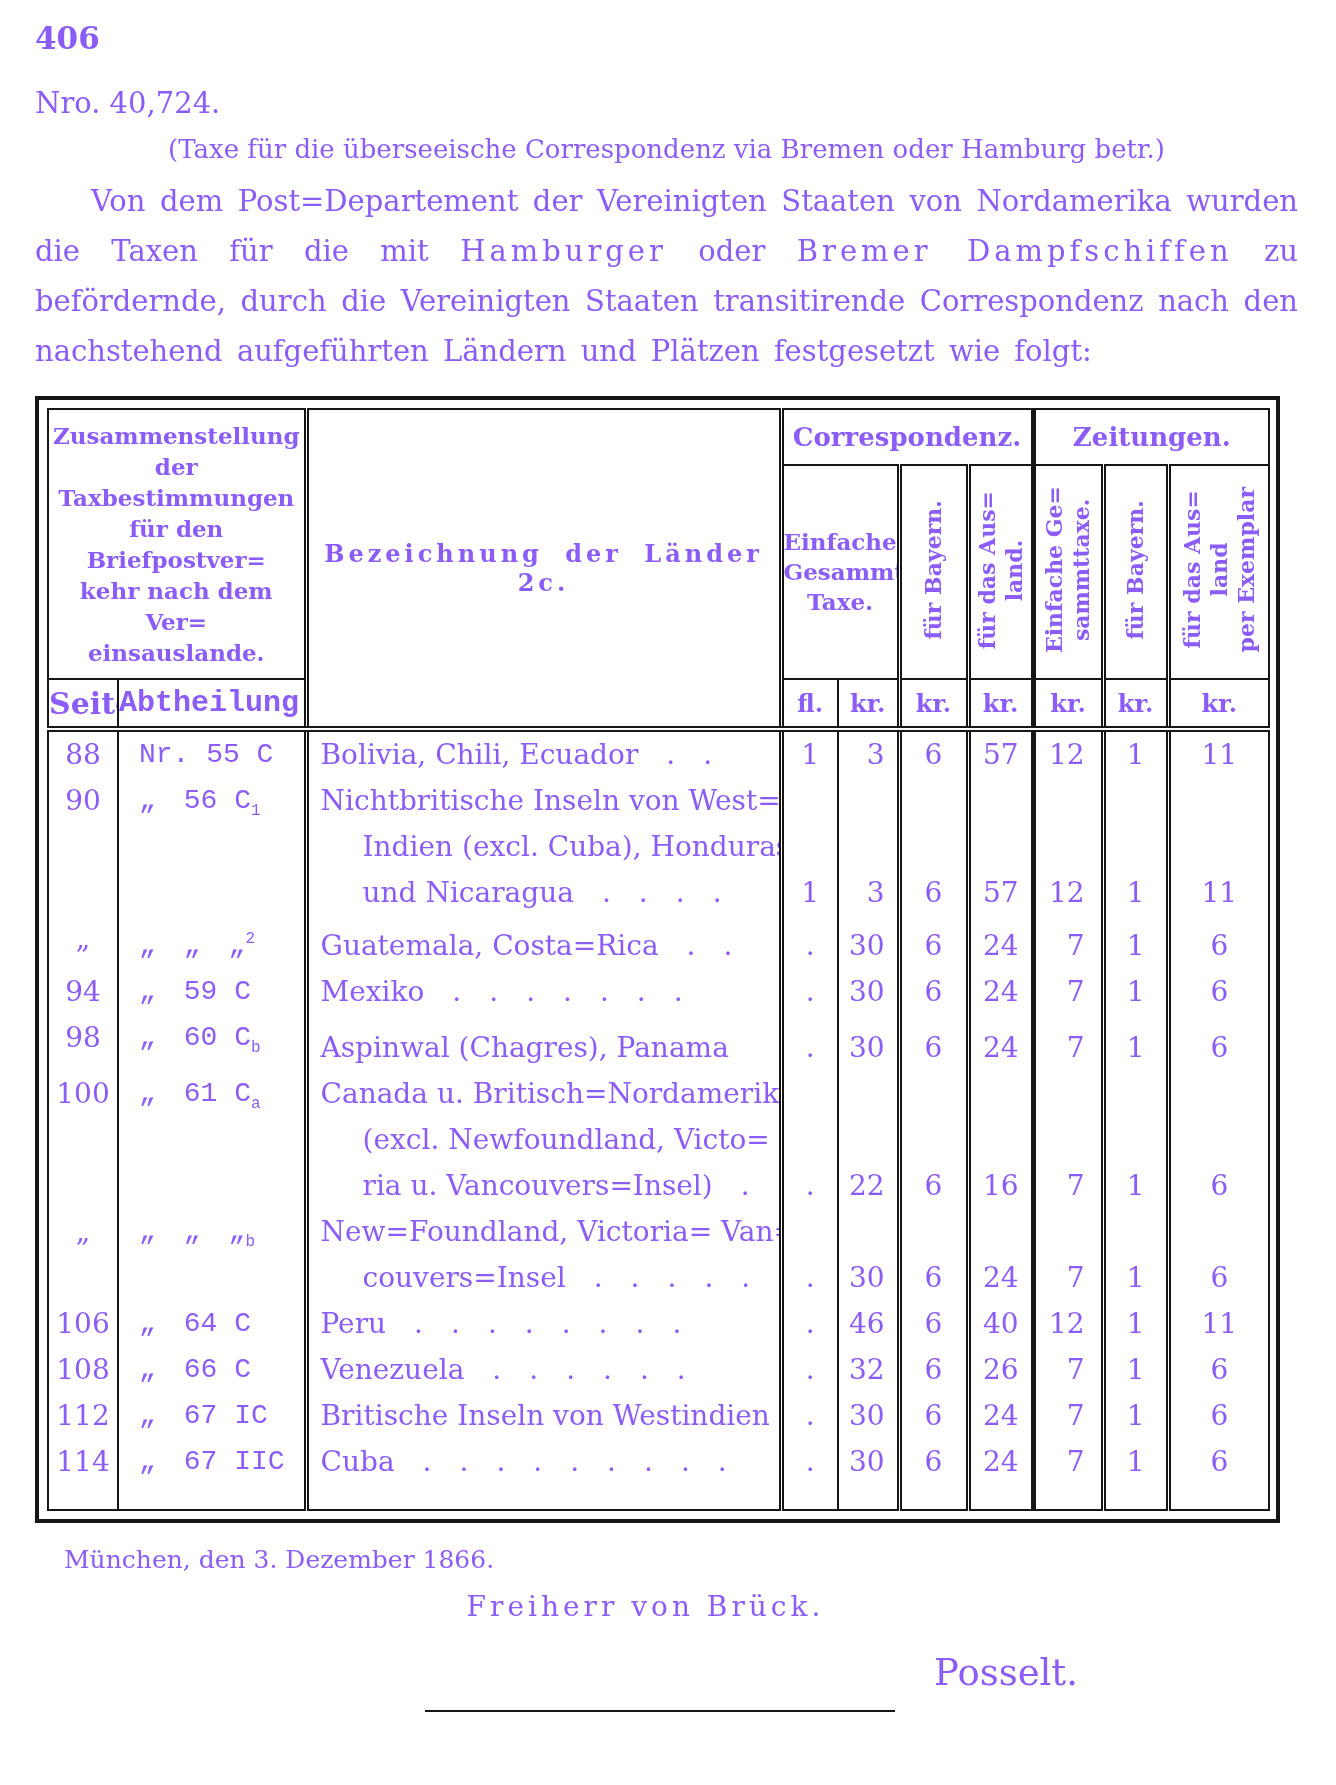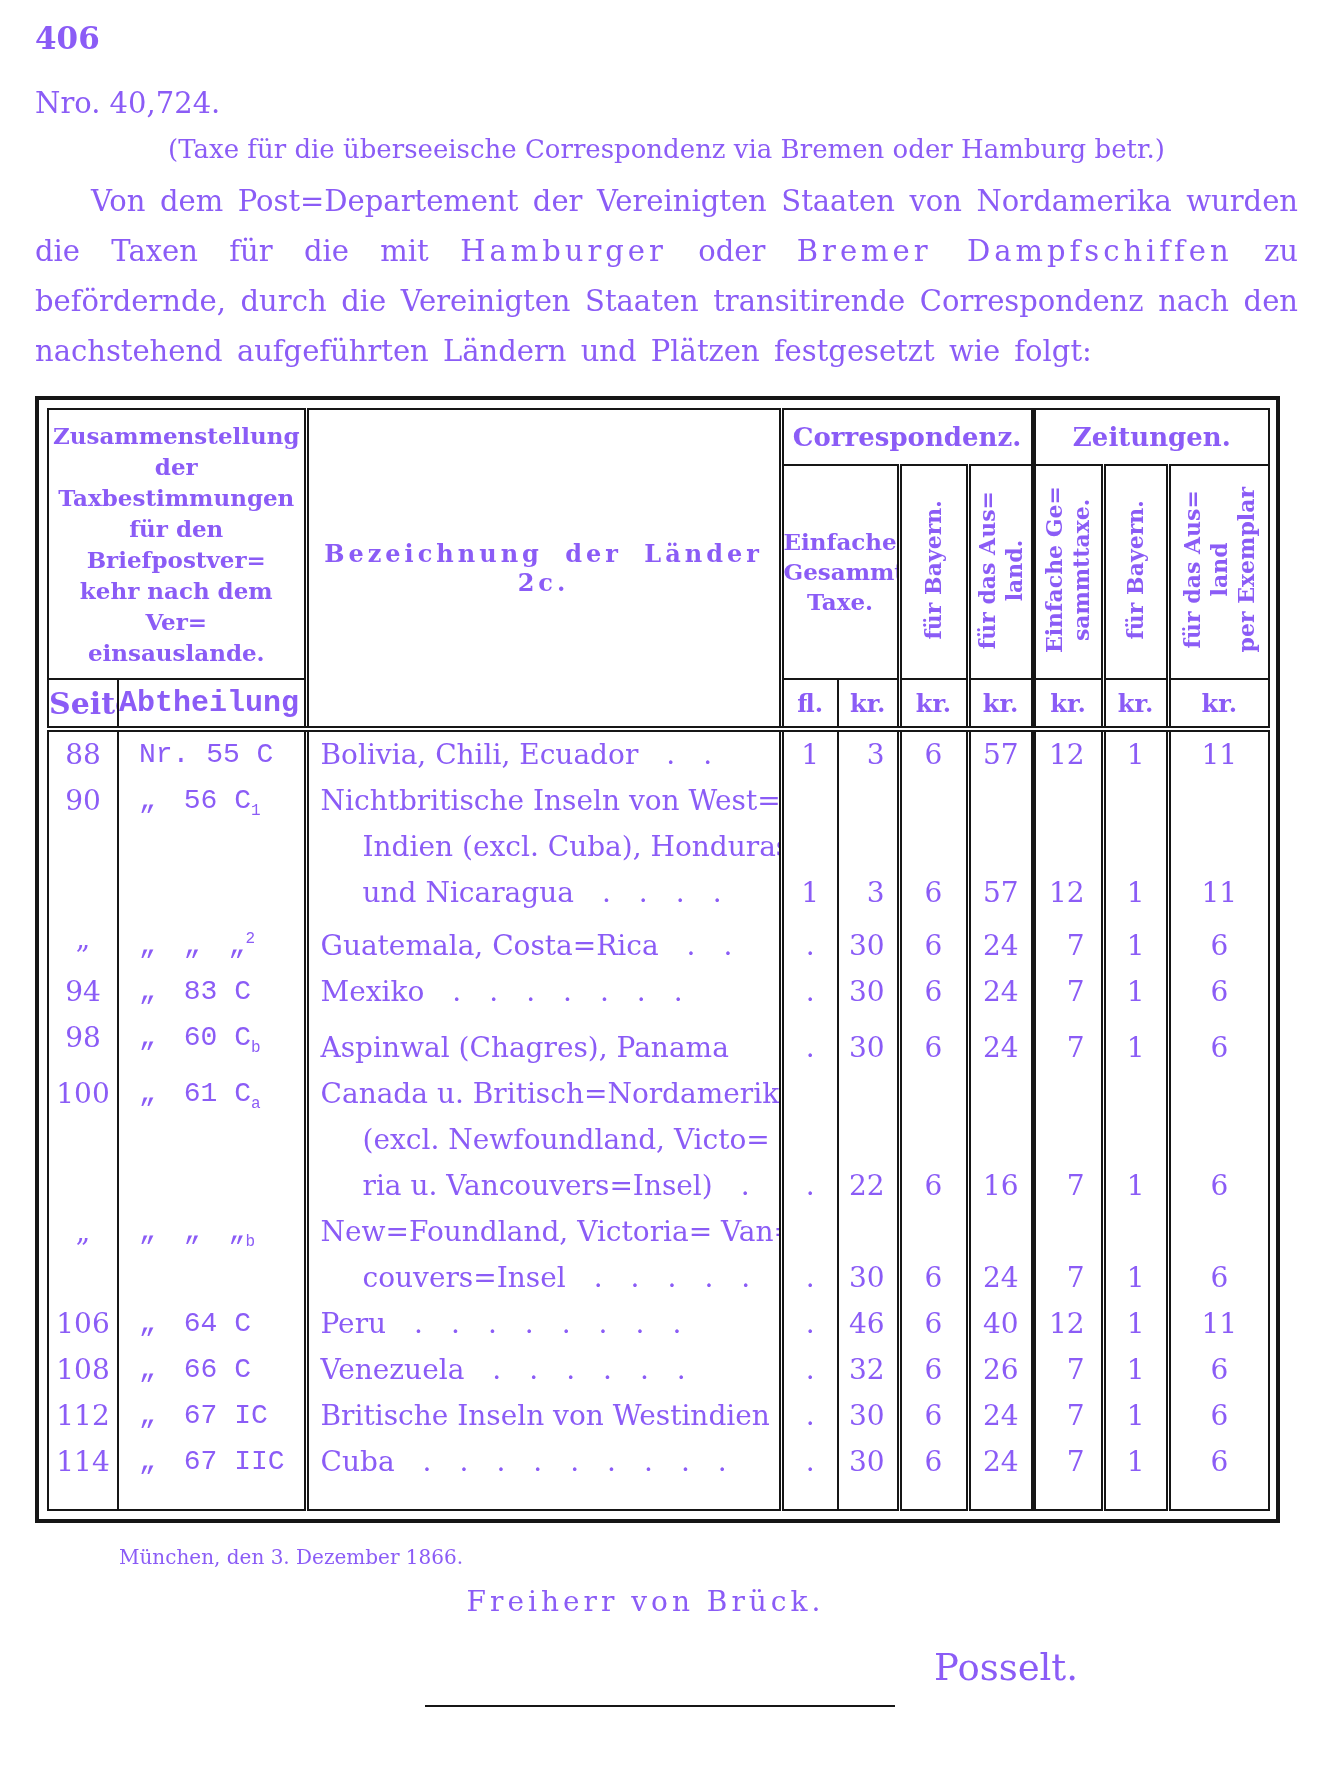--- a/index.html
+++ b/index.html
@@ -52,21 +52,21 @@
   td.c-kr1{text-align:right;padding-right:12px;}
   td.c-kr2{text-align:center;}
   td.c-kr3{text-align:right;padding-right:12px;}
   td.c-kr4{text-align:right;padding-right:16px;}
   td.c-kr5{text-align:center;}
   td.c-kr6{text-align:center;}
   sub.mk,sup.mk{font-size:16px;}
   tr.filler td{height:24px;}
 
   
-  .dateline{font-size:20px;margin:22px 0 0 84px;}
+  .dateline{font-size:25px;margin:22px 0 0 29px;}
   .org{font-size:28px;text-align:center;width:1221px;letter-spacing:4px;word-spacing:6px;margin-top:22px;}
   .signature{font-size:28px;text-align:center;width:1221px;letter-spacing:4px;margin-top:16px;}
   .countersign{font-size:37px;text-align:right;padding-right:220px;margin-top:28px;}
   .end-rule{border-top:2px solid #161616;width:470px;margin:16px 0 0 390px;height:0;}
 </style>
 </head>
 <body>
 
 <div class="page">
 
@@ -167,21 +167,21 @@
             <td class="c-fl">.</td>
             <td class="c-kr1">30</td>
             <td class="c-kr2">6</td>
             <td class="c-kr3">24</td>
             <td class="c-kr4">7</td>
             <td class="c-kr5">1</td>
             <td class="c-kr6">6</td>
           </tr>
           <tr>
             <td class="c-seite">94</td>
-            <td class="c-abt"><span>„ 83 C</span></td>
+            <td class="c-abt"><span>„ 59 C</span></td>
             <td class="c-country">
               <div class="line">Mexiko . . . . . . .</div>
             </td>
             <td class="c-fl">.</td>
             <td class="c-kr1">30</td>
             <td class="c-kr2">6</td>
             <td class="c-kr3">24</td>
             <td class="c-kr4">7</td>
             <td class="c-kr5">1</td>
             <td class="c-kr6">6</td>

